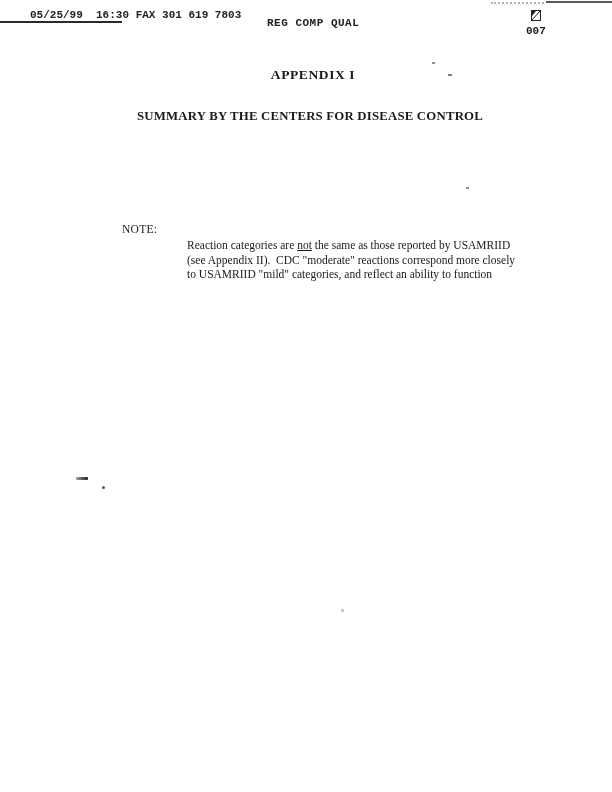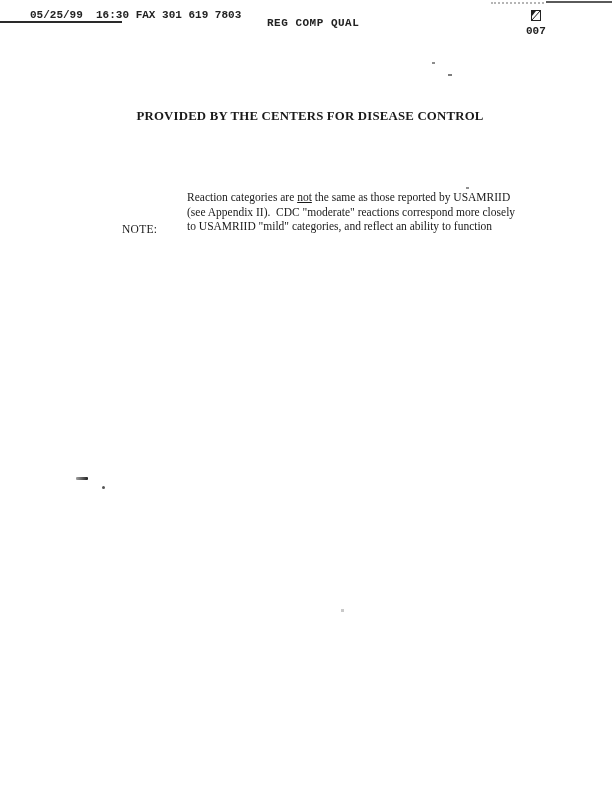--- a/index.html
+++ b/index.html
@@ -58,21 +58,21 @@
   
   .note {
     position: absolute; top: 190px; left: 122px;
     font-size: 11.5px; line-height: 14.7px;
   }
   .note-label {
     position: absolute; left: 0; top: 0;
     letter-spacing: 0.3px;
     margin-top: 32px;
   }
-  .note-body { margin-left: 65px; width: 350px; }
+  .note-body { margin-left: 65px; width: 350px; margin-top: 48px; }
   .note-line { white-space: pre; }
   .u { text-decoration: underline; text-underline-offset: 1px; }
 
   
   .speck { position: absolute; }
   .speck-dash  { left: 76px;  top: 477px; width: 12px; height: 3px;
                  background: linear-gradient(to right, #a0a0a0, #1f1f1f); border-radius: 1px; }
   .speck-dot   { left: 102px; top: 486px; width: 3px;  height: 3px; background: #555; border-radius: 50%; }
   .speck-a     { left: 432px; top: 62px;  width: 3px;  height: 2px; background: #8d8d8d; }
   .speck-b     { left: 448px; top: 74px;  width: 4px;  height: 2px; background: #7d7d7d; }
@@ -96,23 +96,24 @@
         </svg>
       </span>
       <span>007</span>
     </span>
   </div>
   <div class="hdr-underline"></div>
 
   <div class="artifact-dotted"></div>
   <div class="artifact-bar"></div>
 
+  <div class="appendix-title">APPENDIX I</div>
 
   <div class="doc-title">
-    <div>PROVIDED BY THE CENTERS FOR DISEASE CONTROL</div>
+    <div>SUMMARY BY THE CENTERS FOR DISEASE CONTROL</div>
   </div>
 
   <div class="note">
     <span class="note-label">NOTE:</span>
     <div class="note-body">
       <div class="note-line"><span>Reaction categories are </span><span class="u">not</span><span> the same as those reported by USAMRIID</span></div>
       <div class="note-line">(see Appendix II).  CDC "moderate" reactions correspond more closely</div>
       <div class="note-line">to USAMRIID "mild" categories, and reflect an ability to function</div>
     </div>
   </div>

